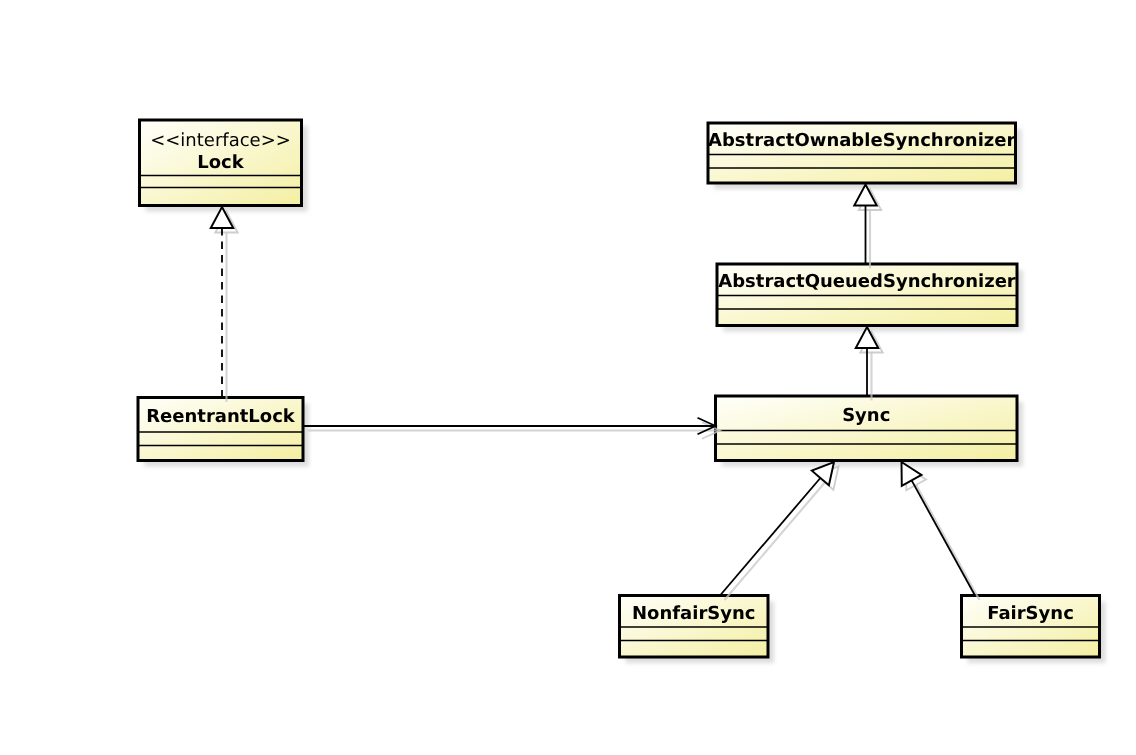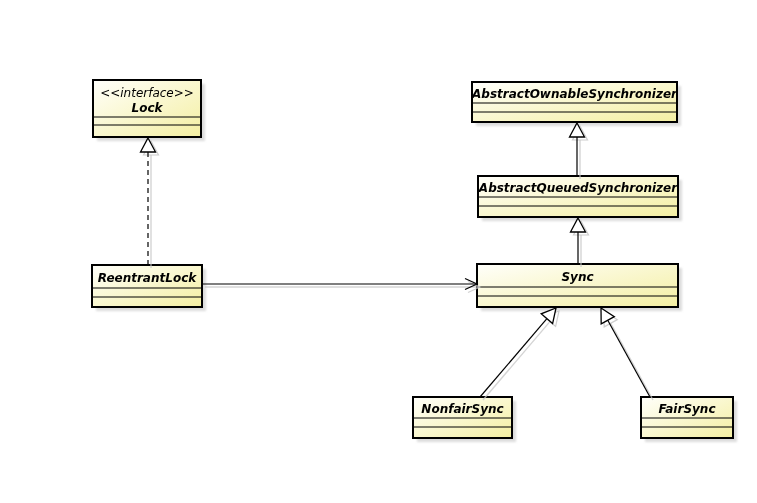--- a/index.html
+++ b/index.html
@@ -6,21 +6,20 @@
     margin: 0;
     padding: 0;
     background: #ffffff;
   }
   .canvas {
     position: relative;
     width: 757px;
     height: 503px;
     background: #ffffff;
     overflow: hidden;
-    font-style: italic;
   }
   svg { display: block; }
   text {
     font-family: "DejaVu Sans", "Liberation Sans", sans-serif;
     fill: #000000;
   }
   .class-name {
     font-weight: bold;
     font-size: 12px;
   }

